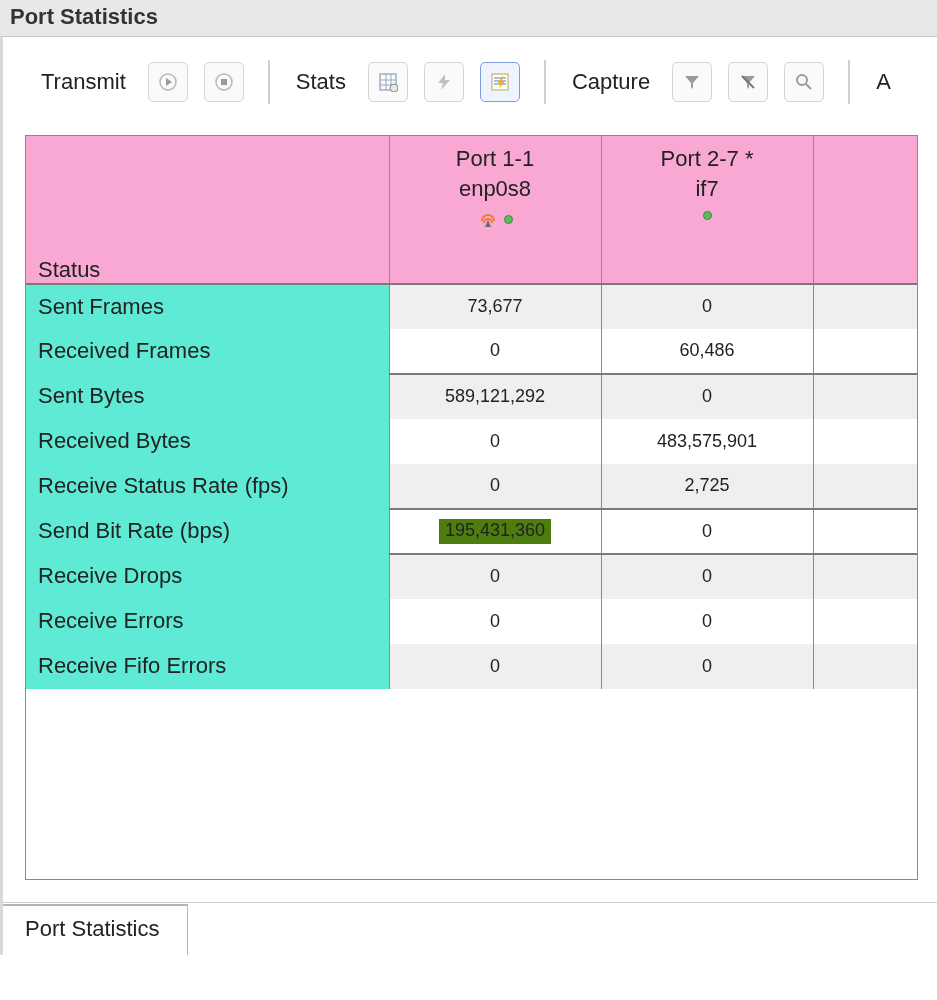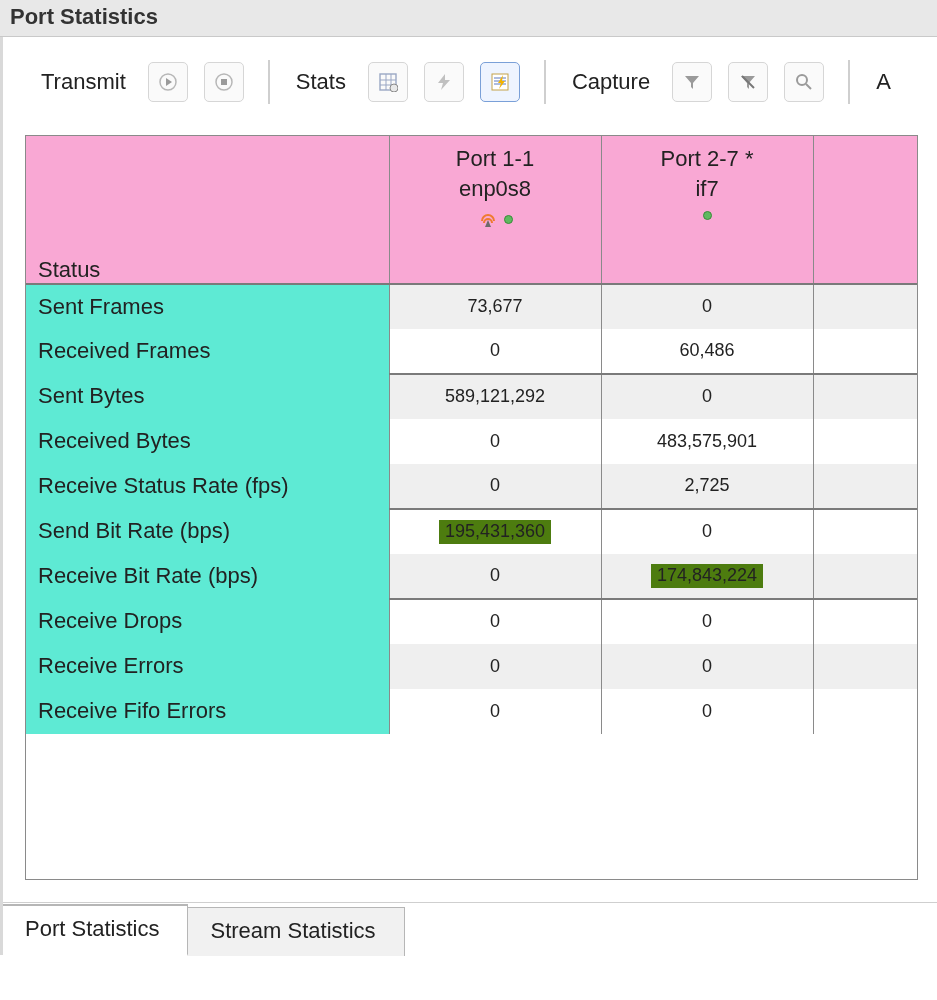--- a/index.html
+++ b/index.html
@@ -298,26 +298,20 @@
             <td class="val">0</td>
             <td class="val">2,725</td>
             <td class="val"></td>
           </tr>
           <tr class="sec">
             <td>Send Bit Rate (bps)</td>
             <td class="val"><span class="hl-green">195,431,360</span></td>
             <td class="val">0</td>
             <td class="val"></td>
           </tr>
-          <tr>
-            <td>Receive Bit Rate (bps)</td>
-            <td class="val">0</td>
-            <td class="val"><span class="hl-green">174,843,224</span></td>
-            <td class="val"></td>
-          </tr>
           <tr class="sec">
             <td>Receive Drops</td>
             <td class="val">0</td>
             <td class="val">0</td>
             <td class="val"></td>
           </tr>
           <tr>
             <td>Receive Errors</td>
             <td class="val">0</td>
             <td class="val">0</td>
@@ -328,16 +322,15 @@
             <td class="val">0</td>
             <td class="val">0</td>
             <td class="val"></td>
           </tr>
         </tbody>
     </table>
   </div>
 
   <div class="bottom-tabs">
     <div class="tab active">Port Statistics</div>
-    <div class="tab">Stream Statistics</div>
   </div>
 
 </div>
 
 </body></html>

